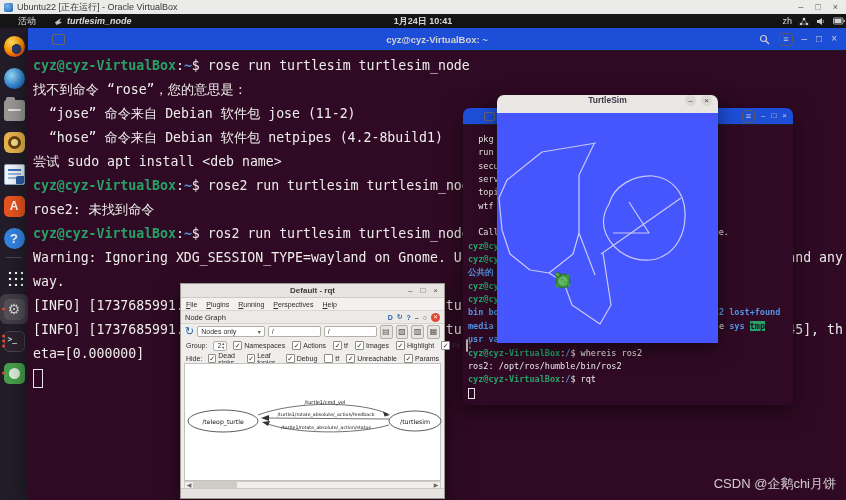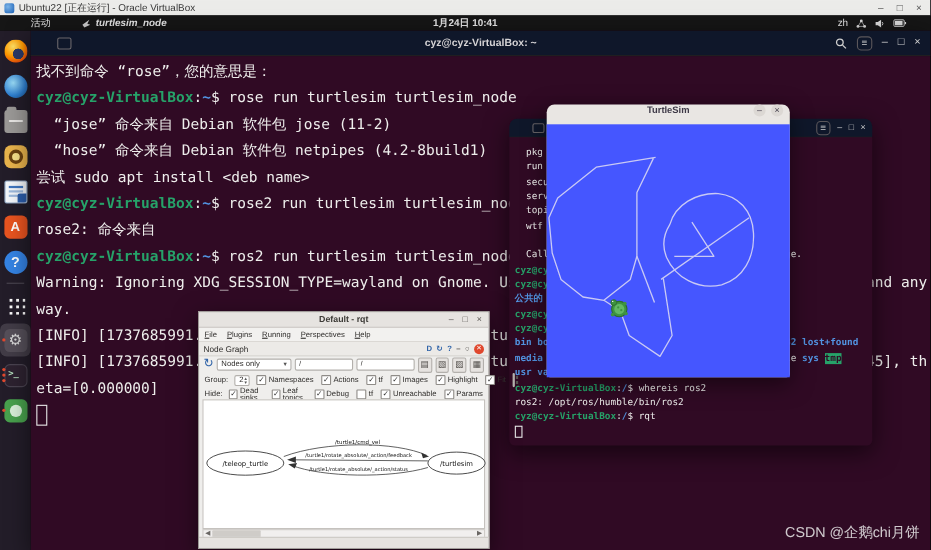--- a/index.html
+++ b/index.html
@@ -8,24 +8,24 @@
   
   #vbox-bar{position:absolute;left:0;top:0;width:846px;height:14px;background:#ececea;
     display:flex;align-items:center;font-size:9px;color:#3a3a3a;}
   #vbox-icon{width:9px;height:9px;margin:0 4px 0 4px;border-radius:2px;
     background:radial-gradient(circle at 35% 35%,#7ab4e8,#1a5fb4);}
   #vbox-controls{margin-left:auto;display:flex;gap:12px;padding-right:8px;color:#555;font-size:9px;}
   #vbox-controls span{line-height:14px;}
   
   #topbar{position:absolute;left:0;top:14px;width:846px;height:14px;background:#161616;
     display:flex;align-items:center;color:#e8e8e8;font-size:9px;}
-  #activities{padding:0 28px;}
+  #activities{padding:0 18px;}
   #focused-app{display:flex;align-items:center;gap:4px;font-weight:bold;font-style:italic;}
   #clock{position:absolute;left:0;right:0;text-align:center;font-weight:bold;}
-  #tray{margin-left:auto;display:flex;align-items:center;gap:7px;padding-right:22px;z-index:1;}
+  #tray{margin-left:auto;display:flex;align-items:center;gap:7px;padding-right:1px;z-index:1;}
   
   #dock{position:absolute;left:0;top:28px;width:28px;height:472px;background:#231d29;
     display:flex;flex-direction:column;align-items:center;padding-top:2px;box-sizing:border-box;}
   .dock-item{position:relative;width:28px;height:30px;display:flex;align-items:center;
     justify-content:center;margin:1px 0;}
   .dock-item.active{background:rgba(255,255,255,.14);border-radius:6px;}
   .dock-sep{width:16px;height:1px;background:#4d4752;margin:3px 0;}
   .ic{width:21px;height:21px;position:relative;border-radius:5px;}
   .ic-firefox{border-radius:50%;background:radial-gradient(circle at 60% 62%,#2b3a67 0 26%,rgba(0,0,0,0) 28%),
     radial-gradient(circle at 38% 30%,#ffe066,#ff9a00 45%,#e5420c 82%);}
@@ -50,21 +50,21 @@
   .ic-settings::after{content:"⚙";position:absolute;inset:0;color:#d8d8d8;font-size:14px;text-align:center;line-height:20px;}
   .ic-terminal{background:#2d2230;border:1px solid #4a4350;box-sizing:border-box;}
   .ic-terminal::after{content:">_";position:absolute;left:3px;top:3px;color:#b8e6c2;
     font:bold 8px "DejaVu Sans Mono",monospace;}
   .ic-green-app{background:#48a14d;}
   .ic-green-app::after{content:"";position:absolute;inset:5px;border-radius:50%;background:#d9f0d9;}
   .dots{position:absolute;left:2px;top:50%;transform:translateY(-50%);width:3px;height:3px;border-radius:50%;background:#e0482e;}
   .dots.n3{box-shadow:0 -5px 0 #e0482e,0 5px 0 #e0482e;}
   
   .term{position:absolute;background:#300a24;box-shadow:0 6px 22px rgba(0,0,0,.55);}
-  .term-head{position:absolute;left:0;top:0;right:0;background:#0f172a;border-bottom:1px solid #201e20;
+  .term-head{position:absolute;left:0;top:0;right:0;background:#1d4ed8;border-bottom:1px solid #201e20;
     display:flex;align-items:center;color:#cfcfcf;padding-left:16px;}
   .term-title{position:absolute;left:0;right:0;text-align:center;font-weight:bold;color:#d5d3d5;}
   .term-body{position:absolute;left:0;right:0;bottom:0;overflow:hidden;
     font-family:"DejaVu Sans Mono",monospace;}
   .tline{white-space:pre;}
   .g{color:#26a269;font-weight:bold;}
   .b{color:#5294e2;font-weight:bold;}
   .w{color:#eeeeec;}
   .tg{color:#300a24;background:#26a269;font-weight:bold;}
   .cursor{display:inline-block;border:1px solid #e8e8e8;vertical-align:middle;}
@@ -234,27 +234,27 @@
           <circle cx="4.5" cy="4.5" r="3" fill="none" stroke="#cfcfcf" stroke-width="1.2"></circle>
           <path d="M7,7 L10,10" stroke="#cfcfcf" stroke-width="1.2"></path>
         </svg>
         <span class="menu-chip">≡</span>
         <span class="wbtn">–</span>
         <span class="wbtn">□</span>
         <span class="wbtn">×</span>
       </span>
     </div>
     <div class="term-body" id="t1body">
+        <div class="tline"><span class="g">cyz@cyz-VirtualBox</span><span class="w">:</span><span class="b">~</span><span class="w">$ rose run turtlesim turtlesim_node</span></div>
         <div class="tline"><span class="w">找不到命令 “rose”，您的意思是：</span></div>
-        <div class="tline"><span class="g">cyz@cyz-VirtualBox</span><span class="w">:</span><span class="b">~</span><span class="w">$ rose run turtlesim turtlesim_node</span></div>
         <div class="tline"><span class="w">  “jose” 命令来自 Debian 软件包 jose (11-2)</span></div>
         <div class="tline"><span class="w">  “hose” 命令来自 Debian 软件包 netpipes (4.2-8build1)</span></div>
         <div class="tline"><span class="w">尝试 sudo apt install &lt;deb name&gt;</span></div>
         <div class="tline"><span class="g">cyz@cyz-VirtualBox</span><span class="w">:</span><span class="b">~</span><span class="w">$ rose2 run turtlesim turtlesim_node</span></div>
-        <div class="tline"><span class="w">rose2: 命令来自</span></div>
+        <div class="tline"><span class="w">rose2: 未找到命令</span></div>
         <div class="tline"><span class="g">cyz@cyz-VirtualBox</span><span class="w">:</span><span class="b">~</span><span class="w">$ ros2 run turtlesim turtlesim_node</span></div>
         <div class="tline"><span class="w">Warning: Ignoring XDG_SESSION_TYPE=wayland on Gnome. Use QT_QPA_PLATFORM=wayland to run on Wayland any</span></div>
         <div class="tline"><span class="w">way.</span></div>
         <div class="tline"><span class="w">[INFO] [1737685991.231964542] [turtlesim]: Starting turtlesim with node name /turtlesim</span></div>
         <div class="tline"><span class="w">[INFO] [1737685991.237864017] [turtlesim]: Spawning turtle [turtle1] at x=[5.544445], y=[5.544445], th</span></div>
         <div class="tline"><span class="w">eta=[0.000000]</span></div>
         <div class="tline"><span class="cursor"></span></div>
       </div>
   </div>
 

